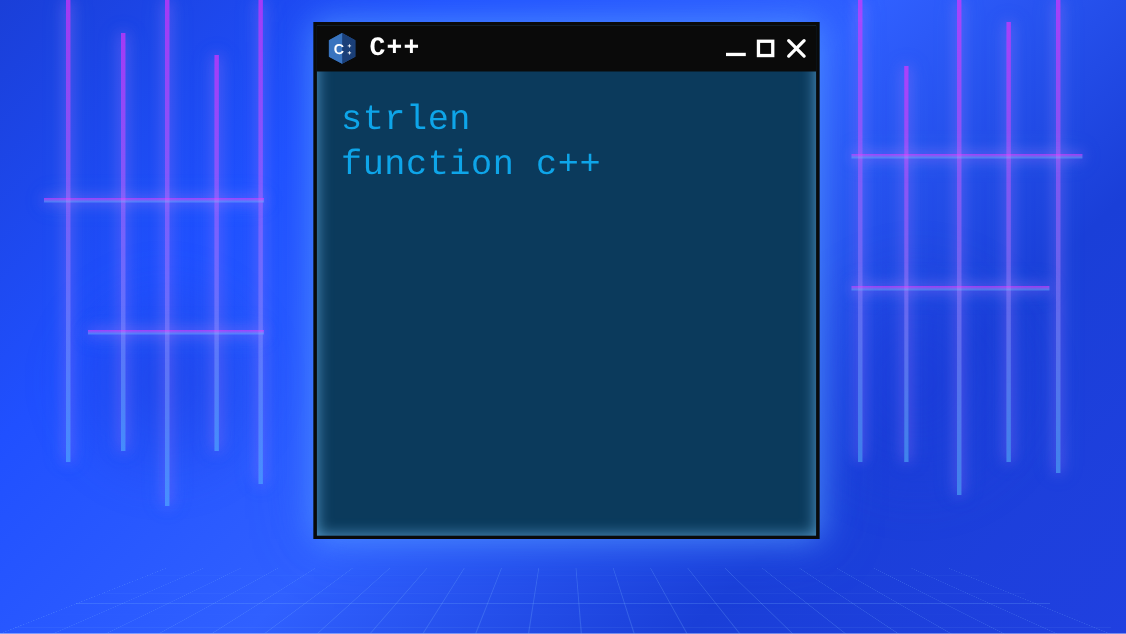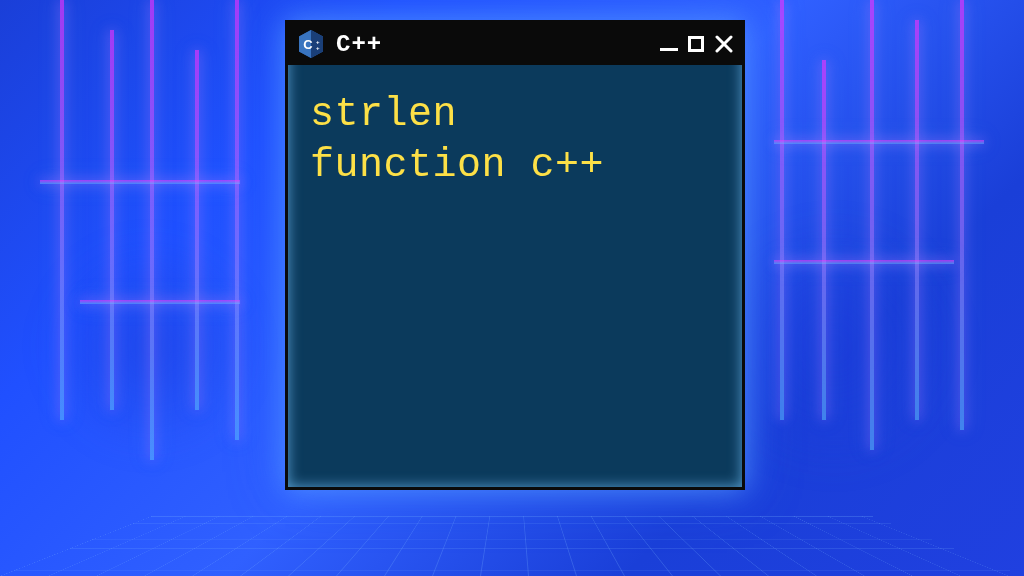--- a/index.html
+++ b/index.html
@@ -125,23 +125,23 @@
     }
     
     .ctrl-close svg { display: block; }
     
     .window-body {
       flex: 1;
       padding: 24px 22px;
     }
     
     .code-text {
-      color: #fde047;
+      color: #0ea5e9;
       font-family: 'Consolas', 'Menlo', 'Courier New', monospace;
-      font-size: 40px;
+      font-size: 32px;
       line-height: 1.28;
       letter-spacing: 0.5px;
       white-space: pre-line;
     }
   </style>
 </head>
 <body>
 
 <div class="bg-circuits">
   <div class="grid-floor"></div>

